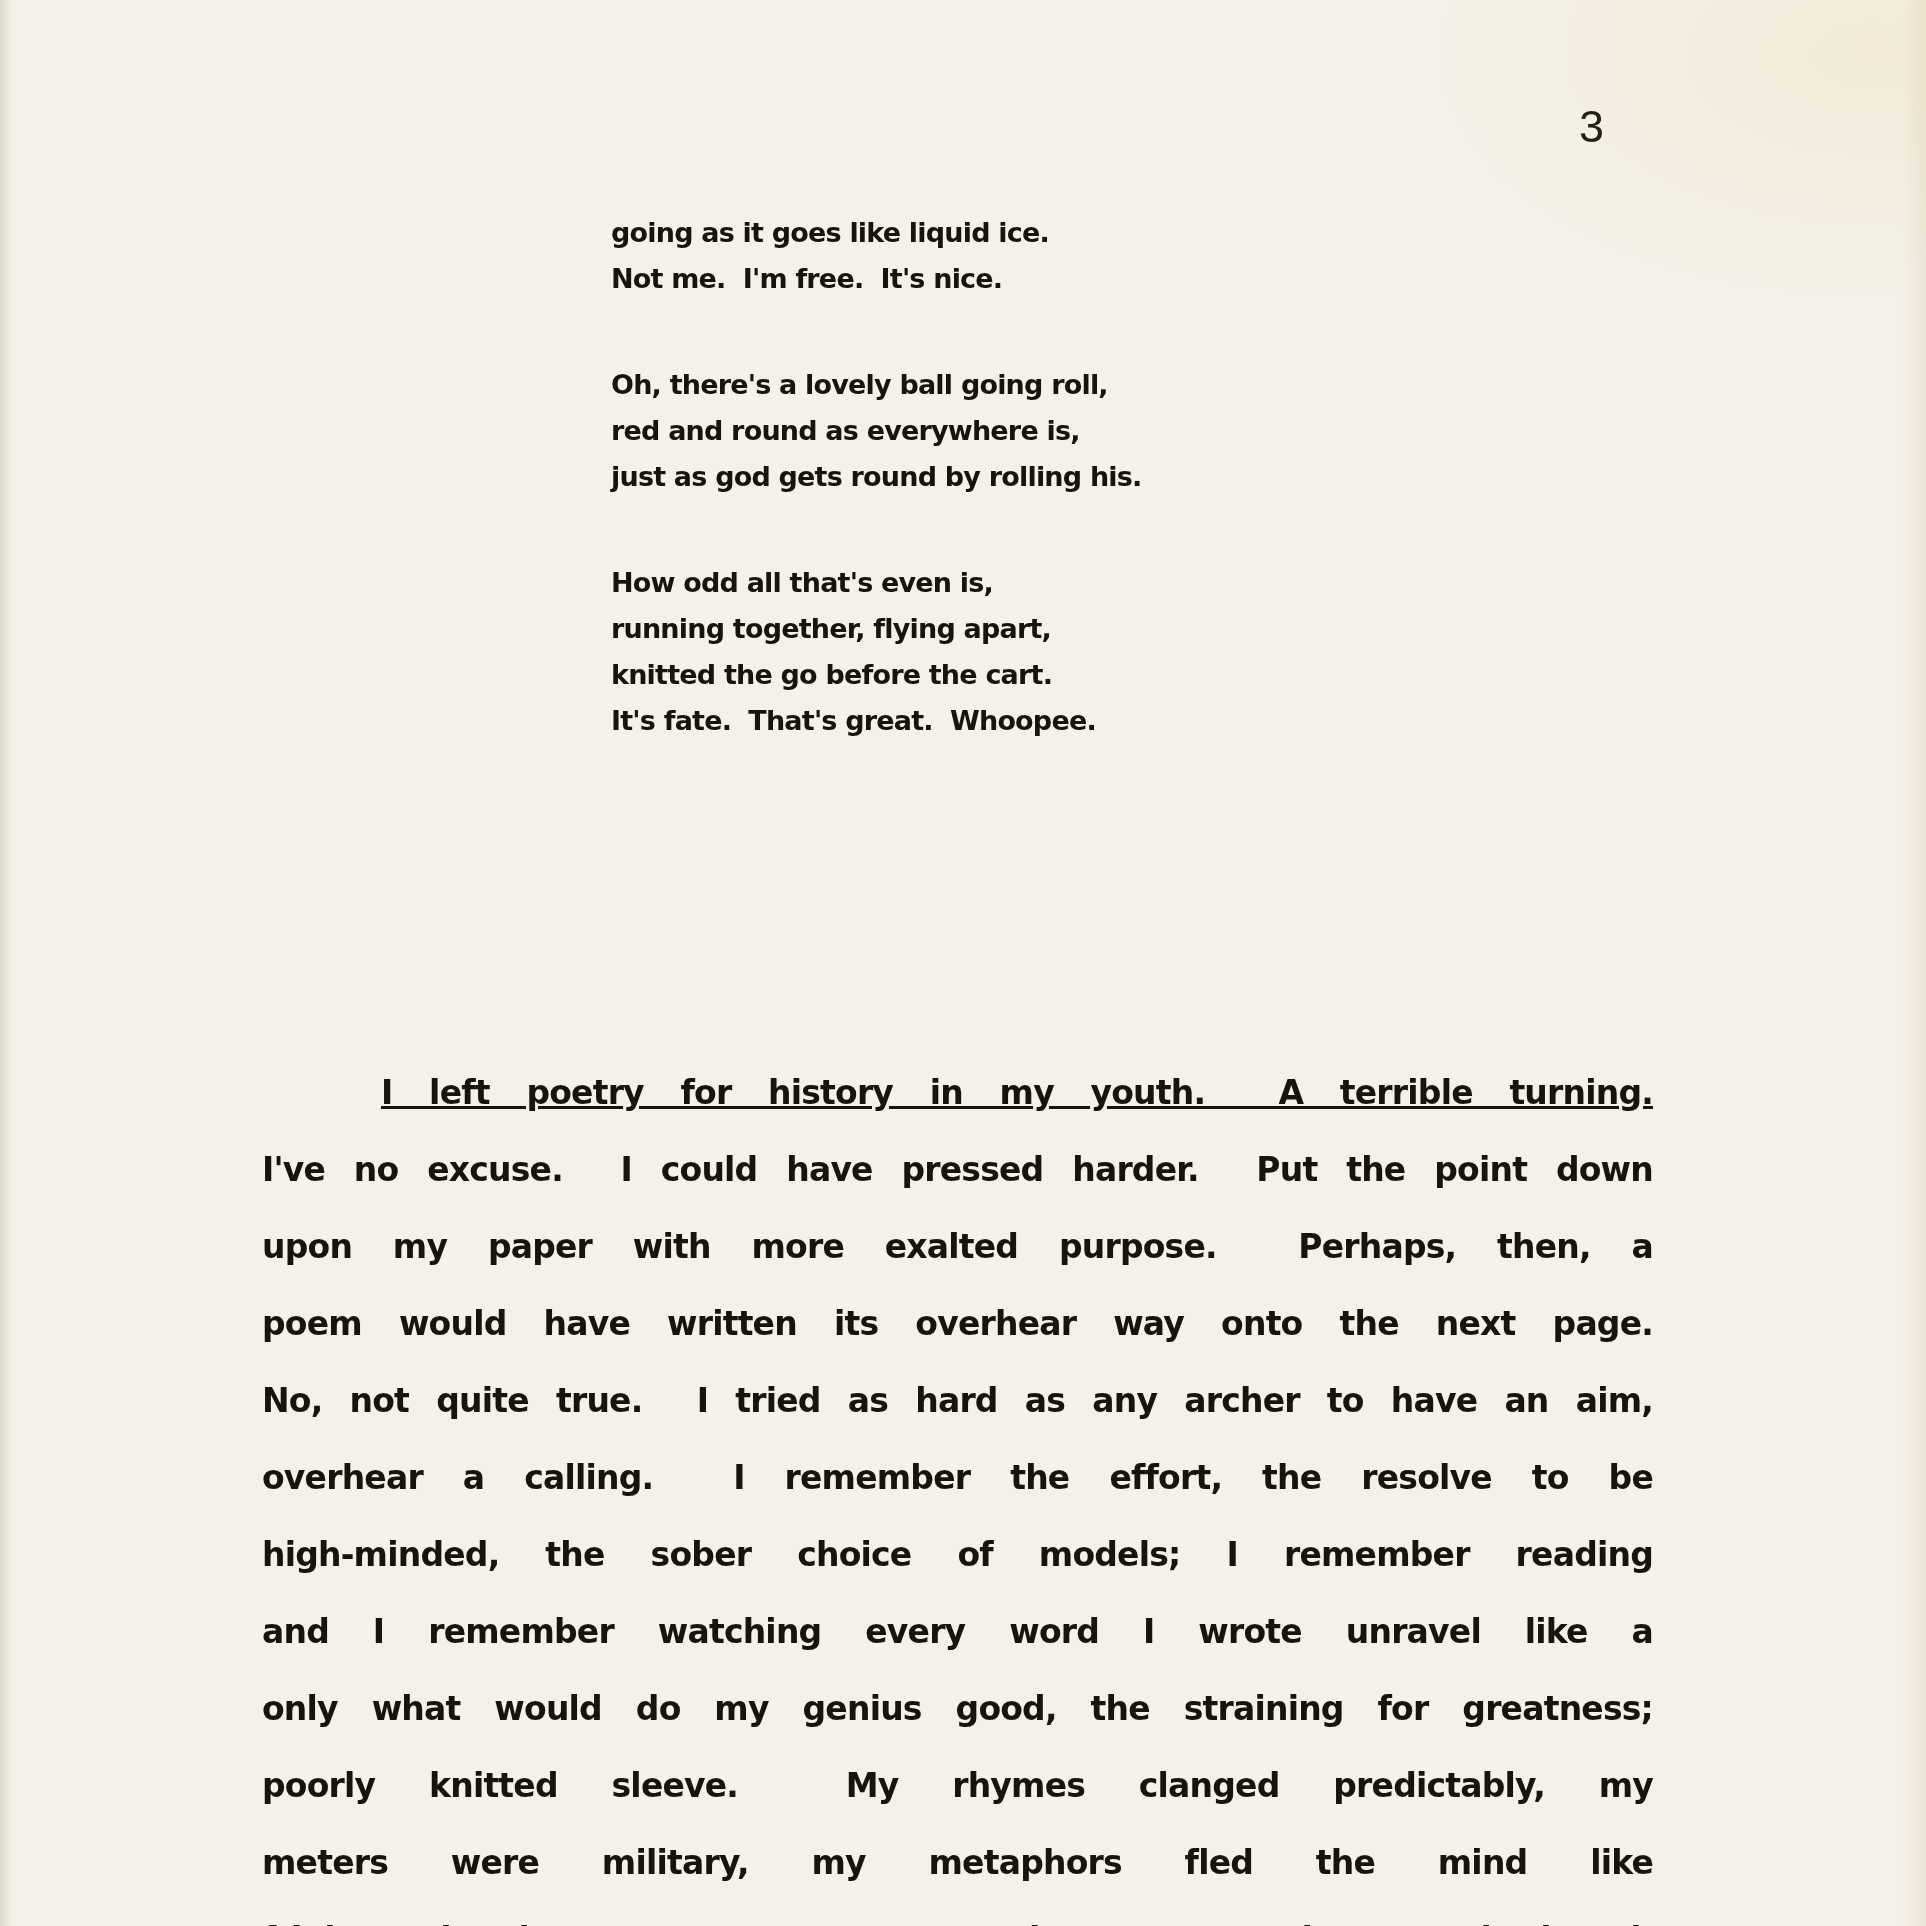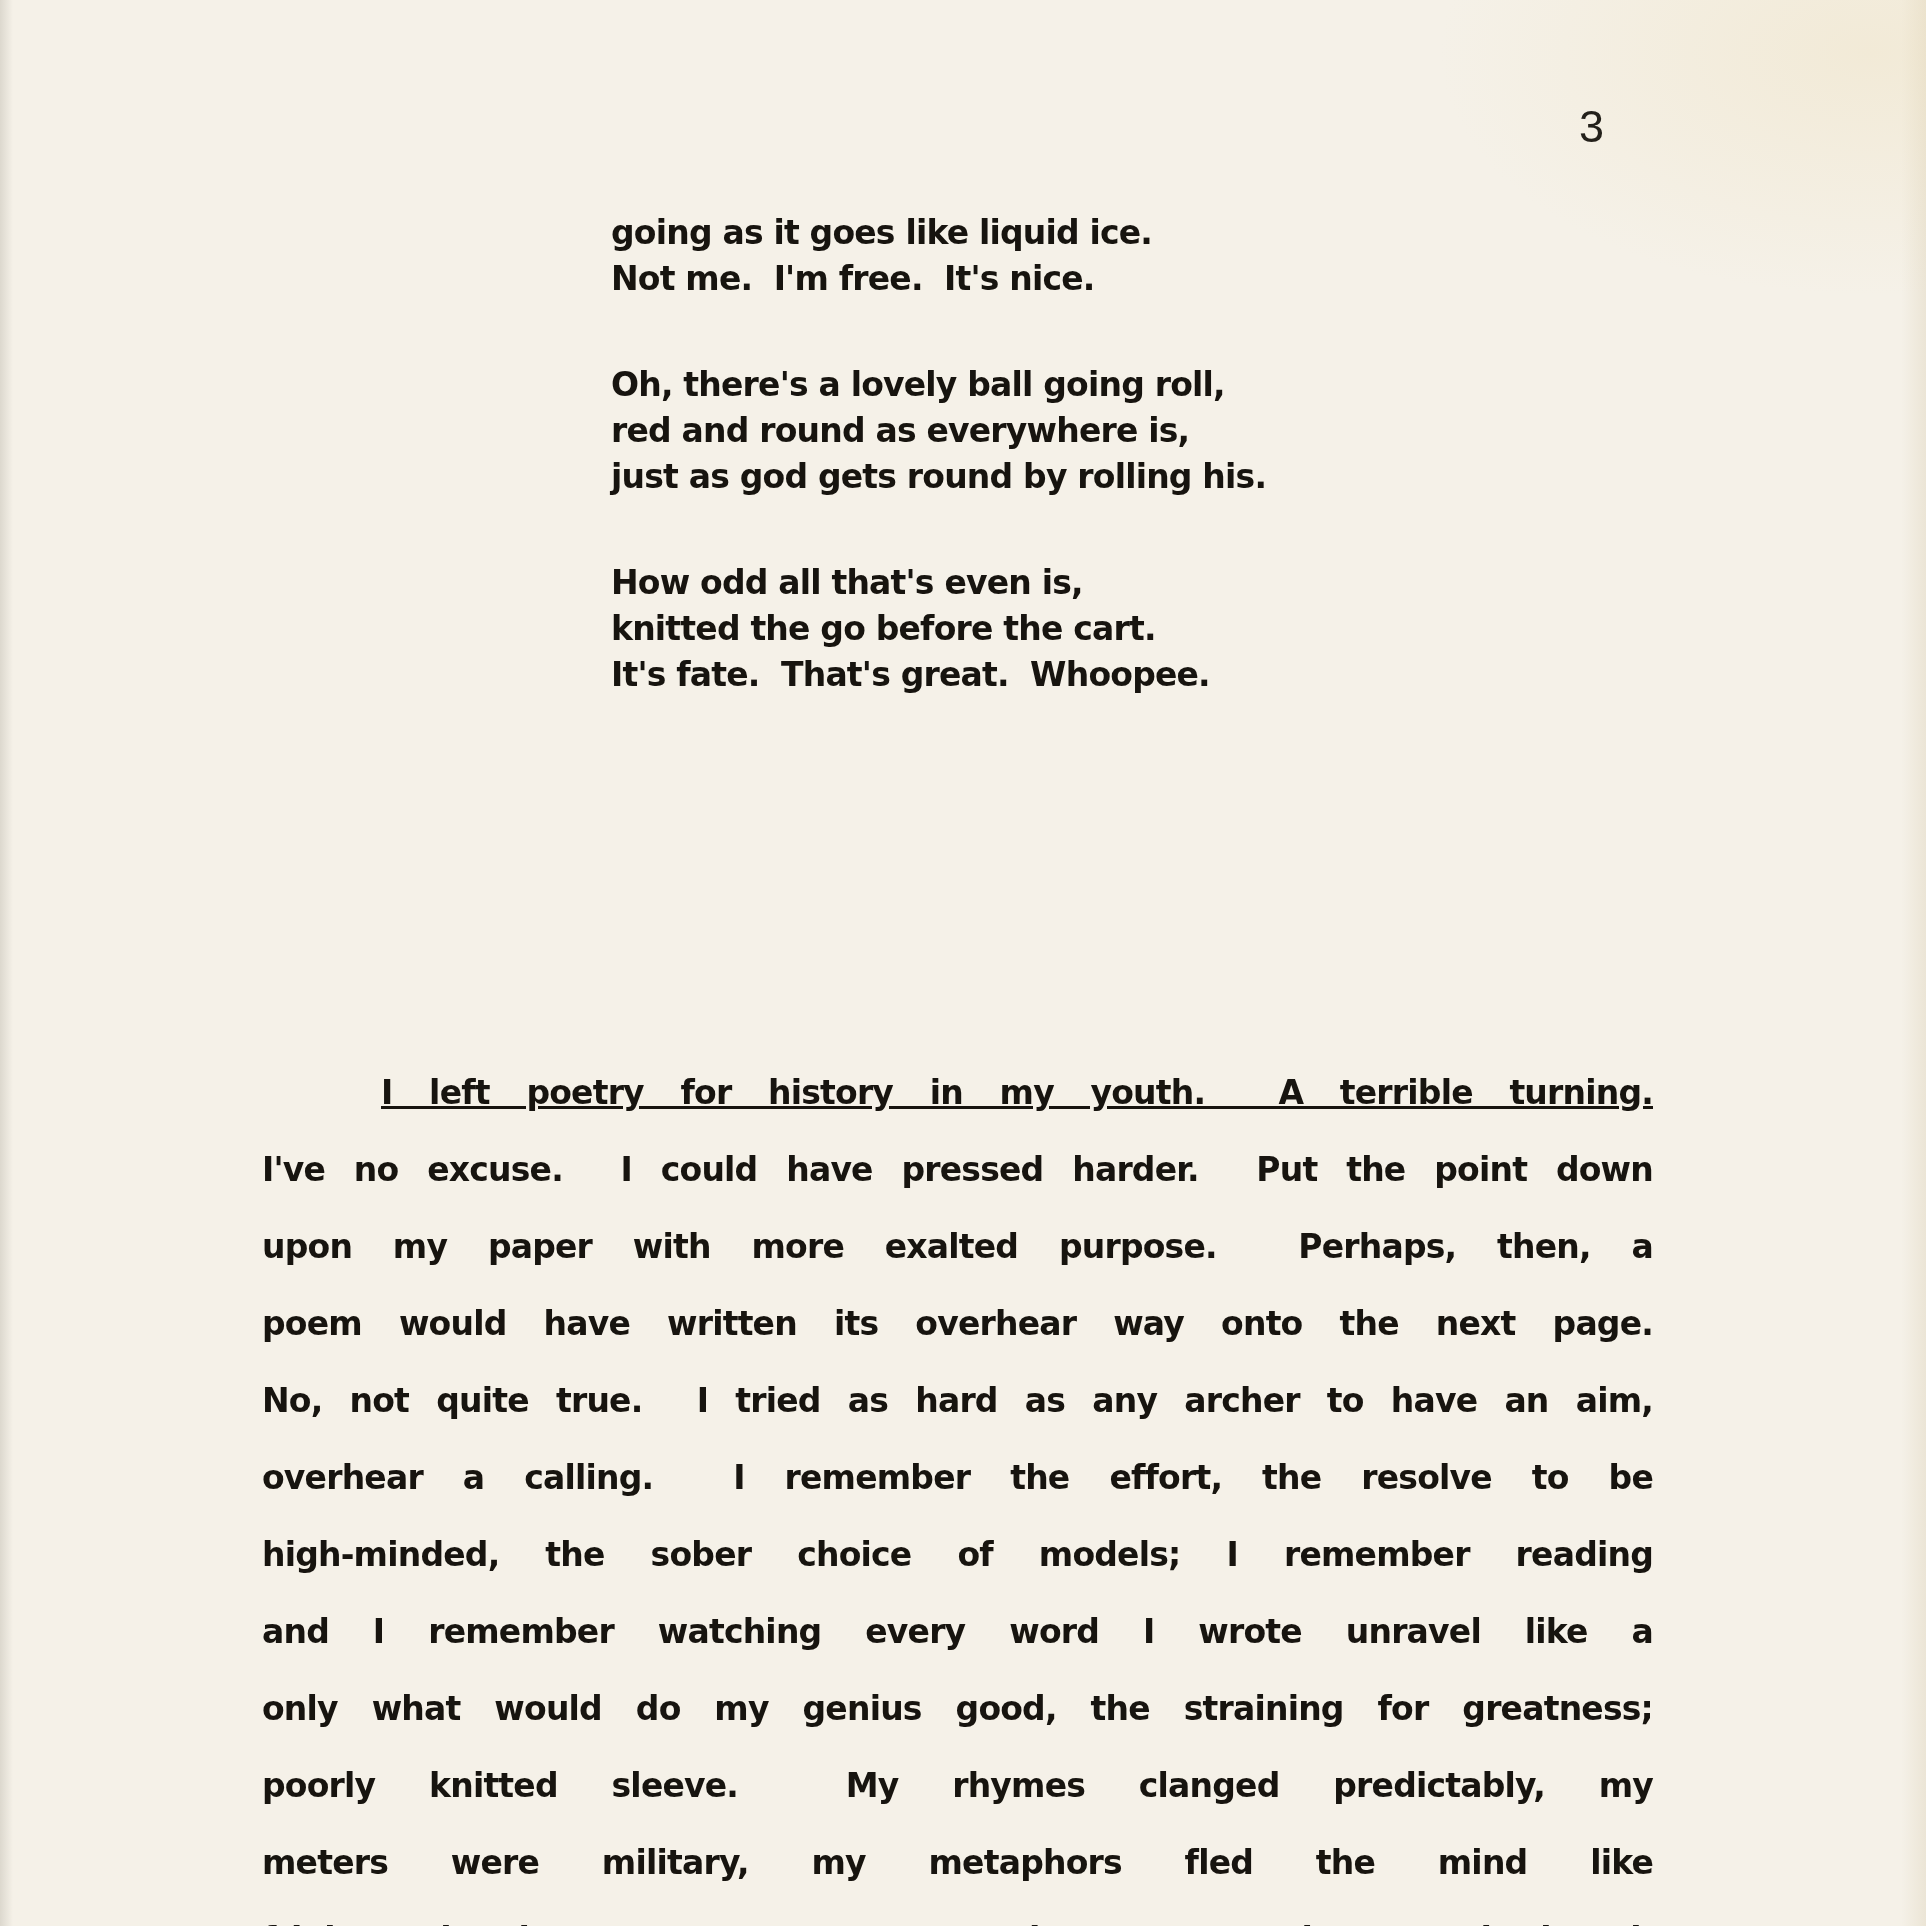--- a/index.html
+++ b/index.html
@@ -29,21 +29,21 @@
     top: 101px;
     font-family: "Liberation Sans", sans-serif;
     font-size: 45px;
     font-weight: 500;
     color: #23201a;
   }
   .poem {
     position: absolute;
     left: 611px;
     top: 210px;
-    font-size: 33px;
+    font-size: 27px;
     font-weight: bold;
     letter-spacing: -0.8px;
     line-height: 46px;
     white-space: nowrap;
   }
   .stanza { margin-bottom: 60px; }
   .poem-line { height: 46px; }
   .prose {
     position: absolute;
     left: 262px;
@@ -73,20 +73,21 @@
       <div class="poem-line">going as it goes like liquid ice.</div>
       <div class="poem-line">Not me.&nbsp; I'm free.&nbsp; It's nice.</div>
     </div>
     <div class="stanza">
       <div class="poem-line">Oh, there's a lovely ball going roll,</div>
       <div class="poem-line">red and round as everywhere is,</div>
       <div class="poem-line">just as god gets round by rolling his.</div>
     </div>
     <div class="stanza">
       <div class="poem-line">How odd all that's even is,</div>
+      <div class="poem-line">running together, flying apart,</div>
       <div class="poem-line">knitted the go before the cart.</div>
       <div class="poem-line">It's fate.&nbsp; That's great.&nbsp; Whoopee.</div>
     </div>
   </div>
 
   <div class="prose">
     <div class="prose-line first">I left poetry for history in my youth.&nbsp; A terrible turning.</div>
     <div class="prose-line">I've no excuse.&nbsp; I could have pressed harder.&nbsp; Put the point down</div>
     <div class="prose-line">upon my paper with more exalted purpose.&nbsp; Perhaps, then, a</div>
     <div class="prose-line">poem would have written its overhear way onto the next page.</div>

